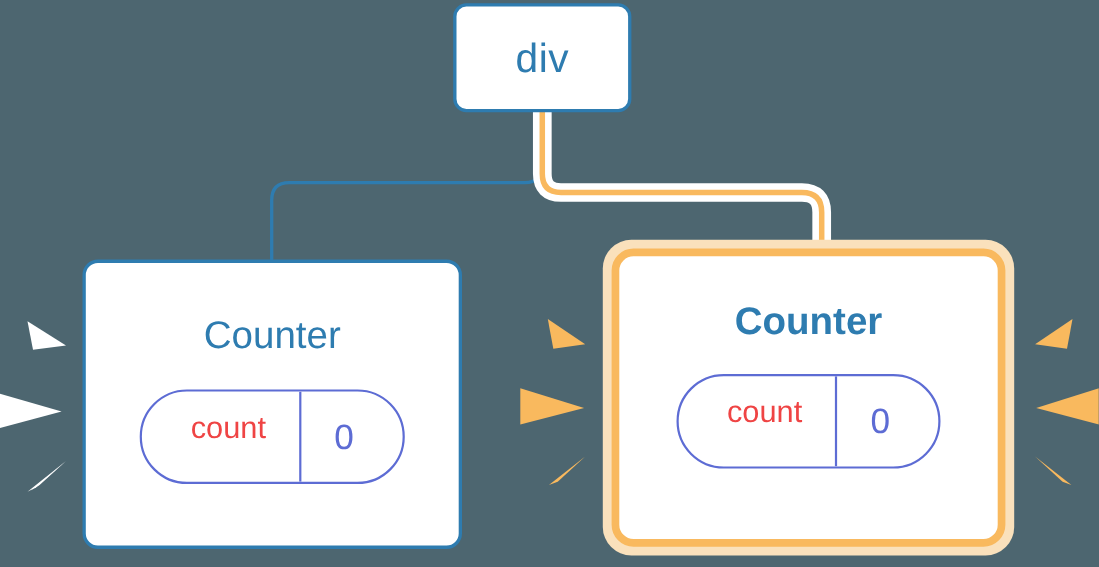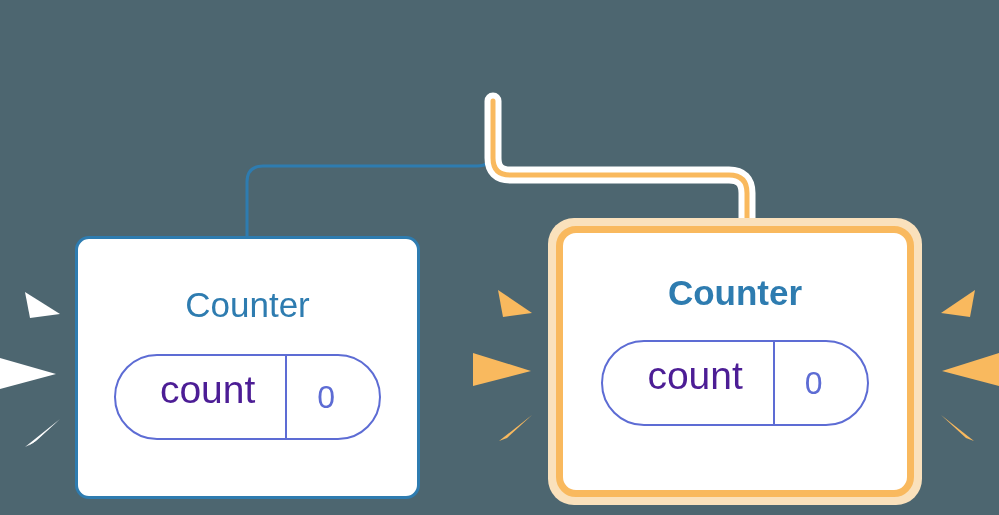--- a/index.html
+++ b/index.html
@@ -115,22 +115,22 @@
     border-radius: 999px;
     height: 82px;
     overflow: hidden;
     background: #fff;
   }
   .pill-left {
     display: flex;
     align-items: center;
     justify-content: center;
     padding: 0 30px 16px 44px;
-    font-size: 39px;
-    color: #4c1d95;
+    font-size: 28px;
+    color: #ef4444;
     line-height: 1;
   }
   .pill-divider {
     width: 2px;
     background: #5d6cd4;
     flex: 0 0 2px;
   }
   .pill-right {
     display: flex;
     align-items: center;
@@ -166,20 +166,23 @@
 
     <polygon points="498,290 532,313 503,317" fill="#f9b95e"></polygon>
     <polygon points="473,353 531,371 473,386" fill="#f9b95e"></polygon>
     <polygon points="499,441 532,415 507,438" fill="#f9b95e"></polygon>
 
     <polygon points="975,290 941,313 970,317" fill="#f9b95e"></polygon>
     <polygon points="999,353 942,371 999,386" fill="#f9b95e"></polygon>
     <polygon points="974,441 941,415 966,438" fill="#f9b95e"></polygon>
   </svg>
 
+  <div class="node node-div">
+    <div class="node-title">div</div>
+  </div>
 
   <div class="node node-counter-left">
     <div class="node-title">Counter</div>
     <div class="pill pill-wrap-left">
       <div class="pill-left">count</div>
       <div class="pill-divider"></div>
       <div class="pill-right">0</div>
     </div>
   </div>
 

